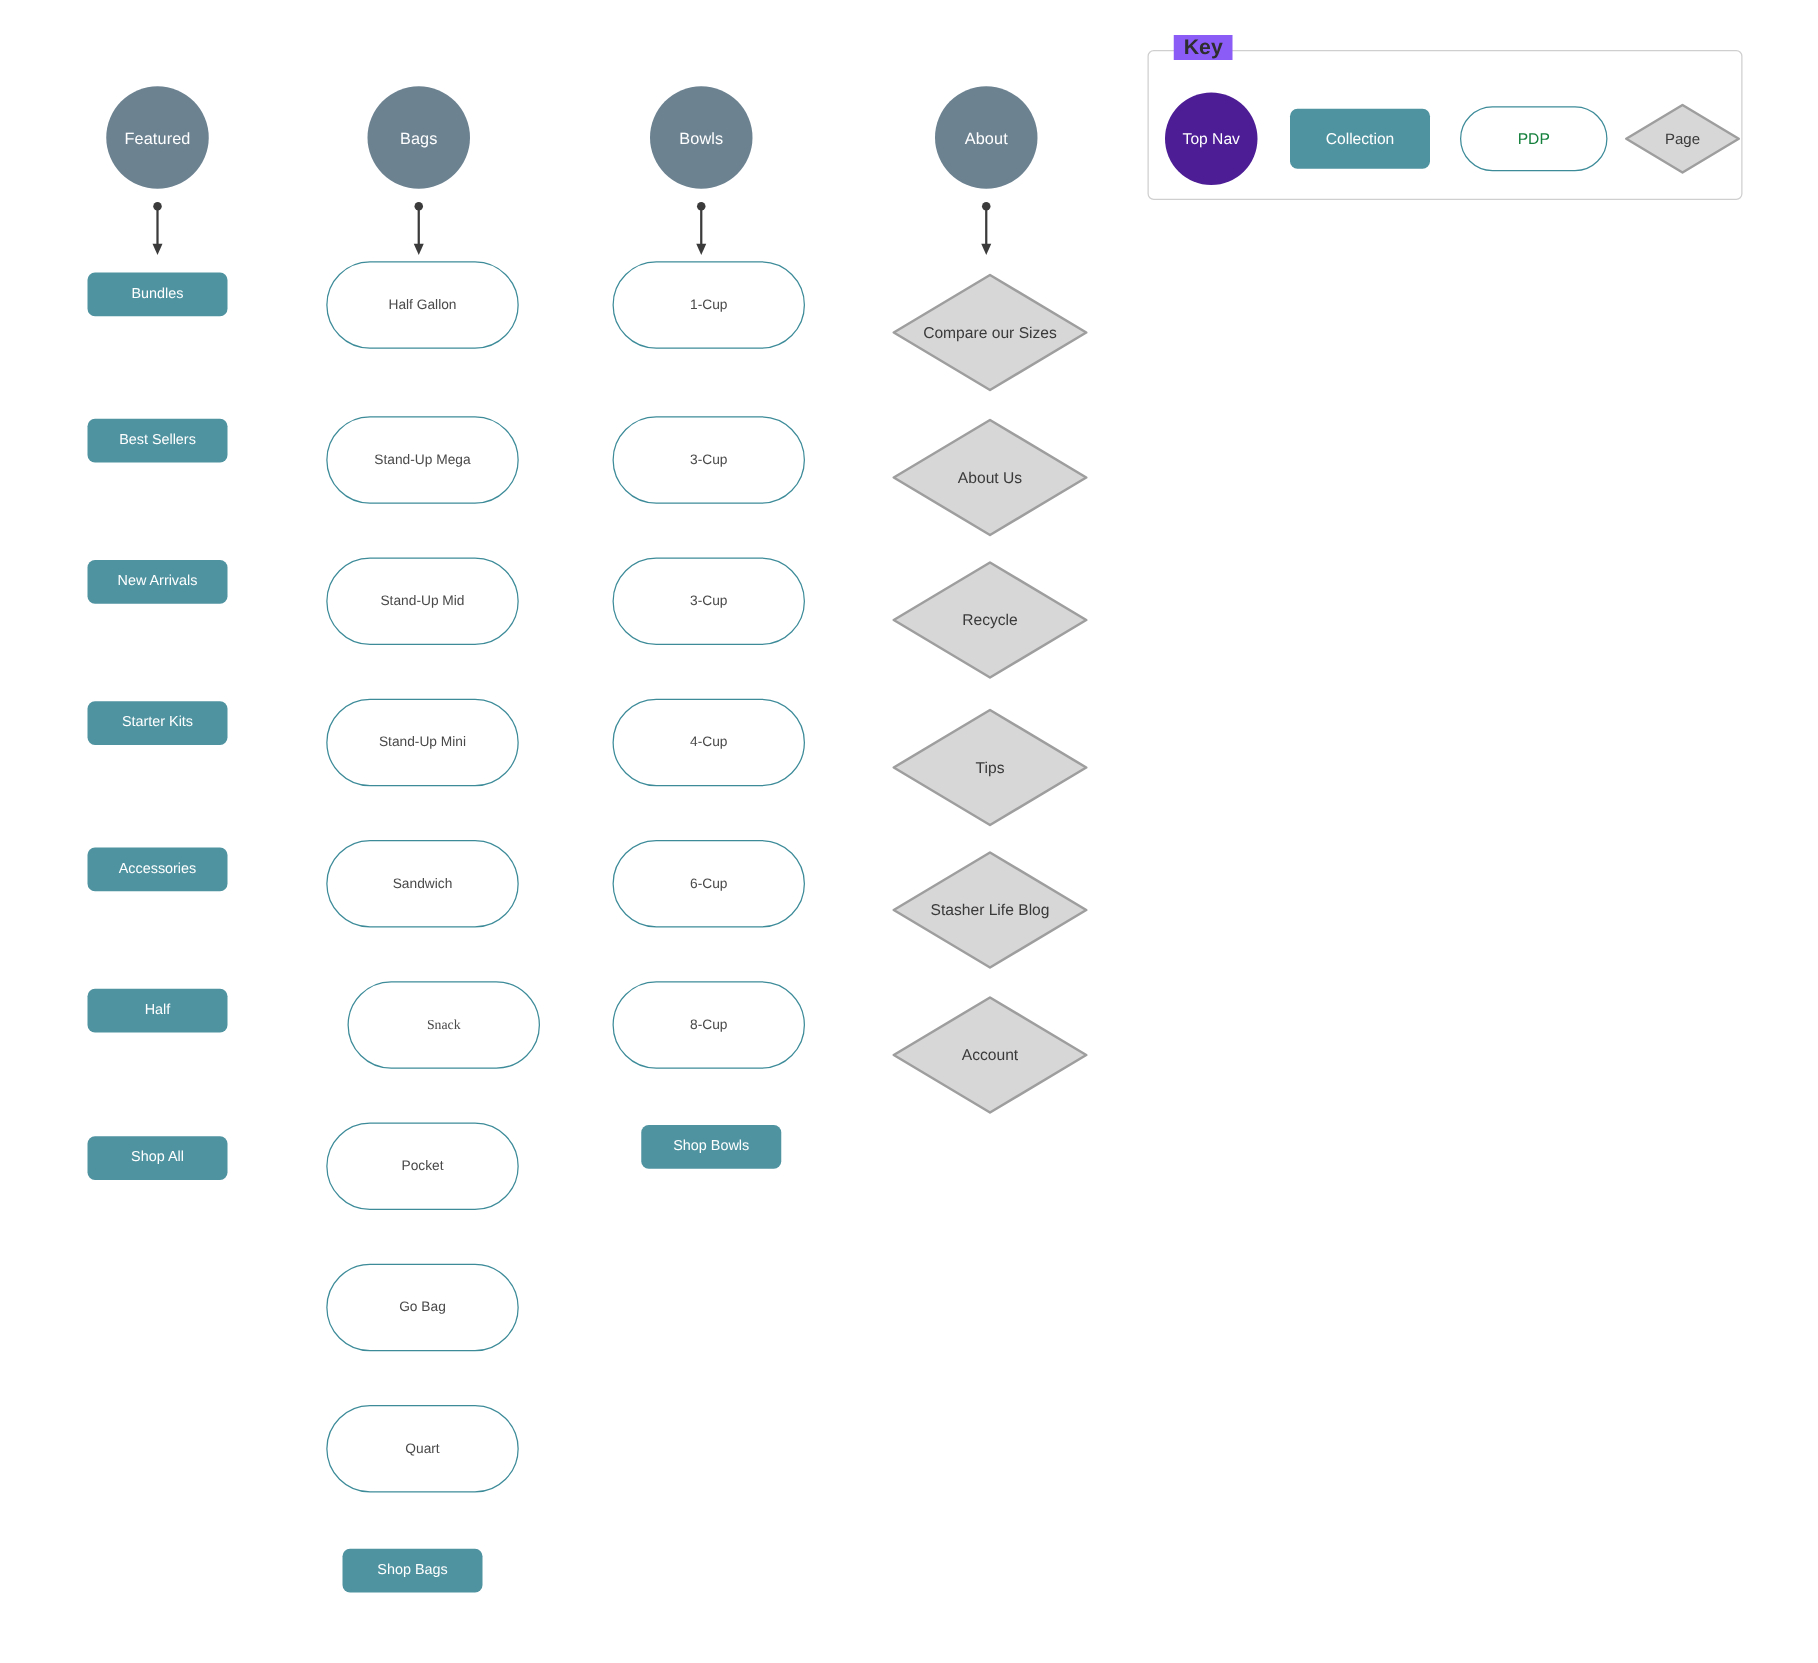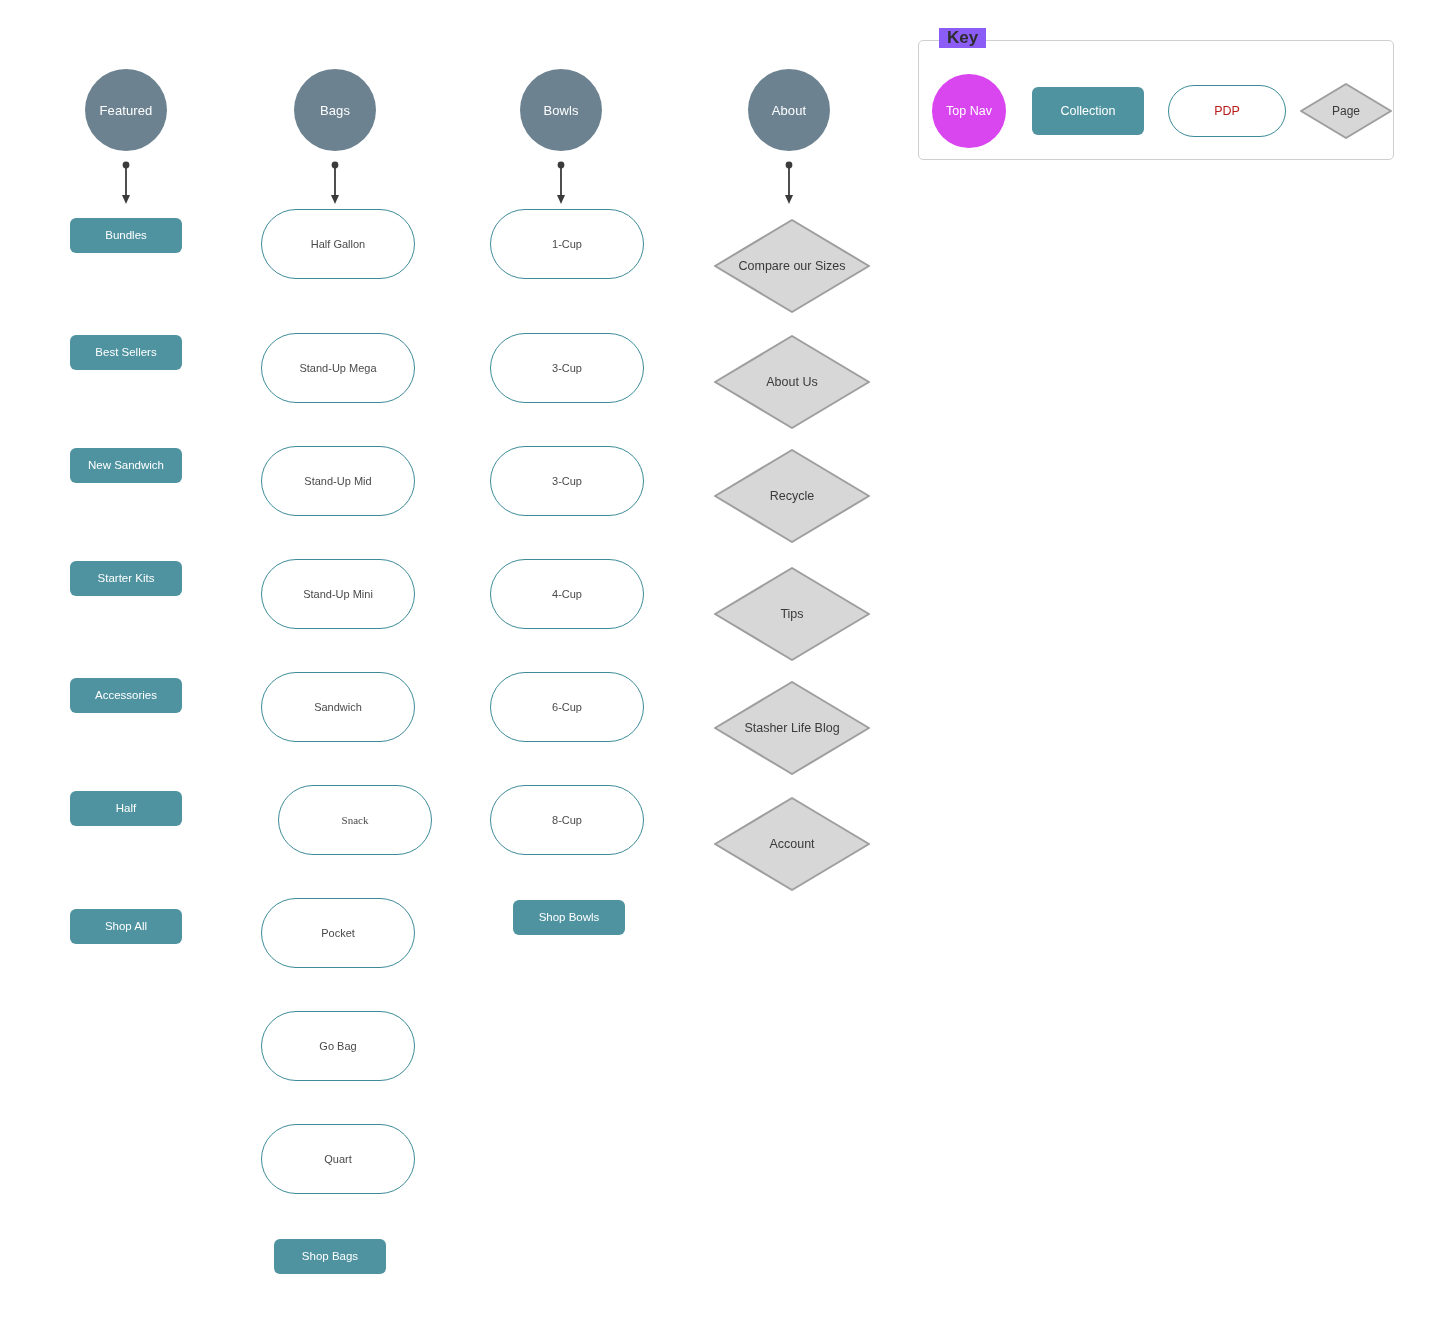--- a/index.html
+++ b/index.html
@@ -119,21 +119,21 @@
     font-size: 17px;
     font-weight: bold;
     color: #2e2e2e;
   }
   .key-item { position: absolute; }
 
   .key-circle {
     width: 74px;
     height: 74px;
     border-radius: 50%;
-    background: #d946ef;
+    background: #4c1d95;
     color: #fff;
     display: flex;
     align-items: center;
     justify-content: center;
     font-size: 12.5px;
   }
   .key-rect {
     width: 112px;
     height: 48px;
     border-radius: 6px;
@@ -143,21 +143,21 @@
     align-items: center;
     justify-content: center;
     font-size: 12.5px;
   }
   .key-pill {
     width: 118px;
     height: 52px;
     border-radius: 28px;
     background: #fff;
     border: 1.6px solid #3d8b99;
-    color: #b91c1c;
+    color: #15803d;
     display: flex;
     align-items: center;
     justify-content: center;
     font-size: 12.5px;
     box-sizing: border-box;
   }
   .key-diamond {
     width: 94px;
     height: 58px;
     position: relative;
@@ -185,21 +185,21 @@
       </svg>
   </div>
 
   <div class="collection" style="left:70px; top:218px;">
     <span>Bundles</span>
   </div>
   <div class="collection" style="left:70px; top:335px;">
     <span>Best Sellers</span>
   </div>
   <div class="collection" style="left:70px; top:448px;">
-    <span>New Sandwich</span>
+    <span>New Arrivals</span>
   </div>
   <div class="collection" style="left:70px; top:561px;">
     <span>Starter Kits</span>
   </div>
   <div class="collection" style="left:70px; top:678px;">
     <span>Accessories</span>
   </div>
   <div class="collection" style="left:70px; top:791px;">
     <span>Half</span>
   </div>

